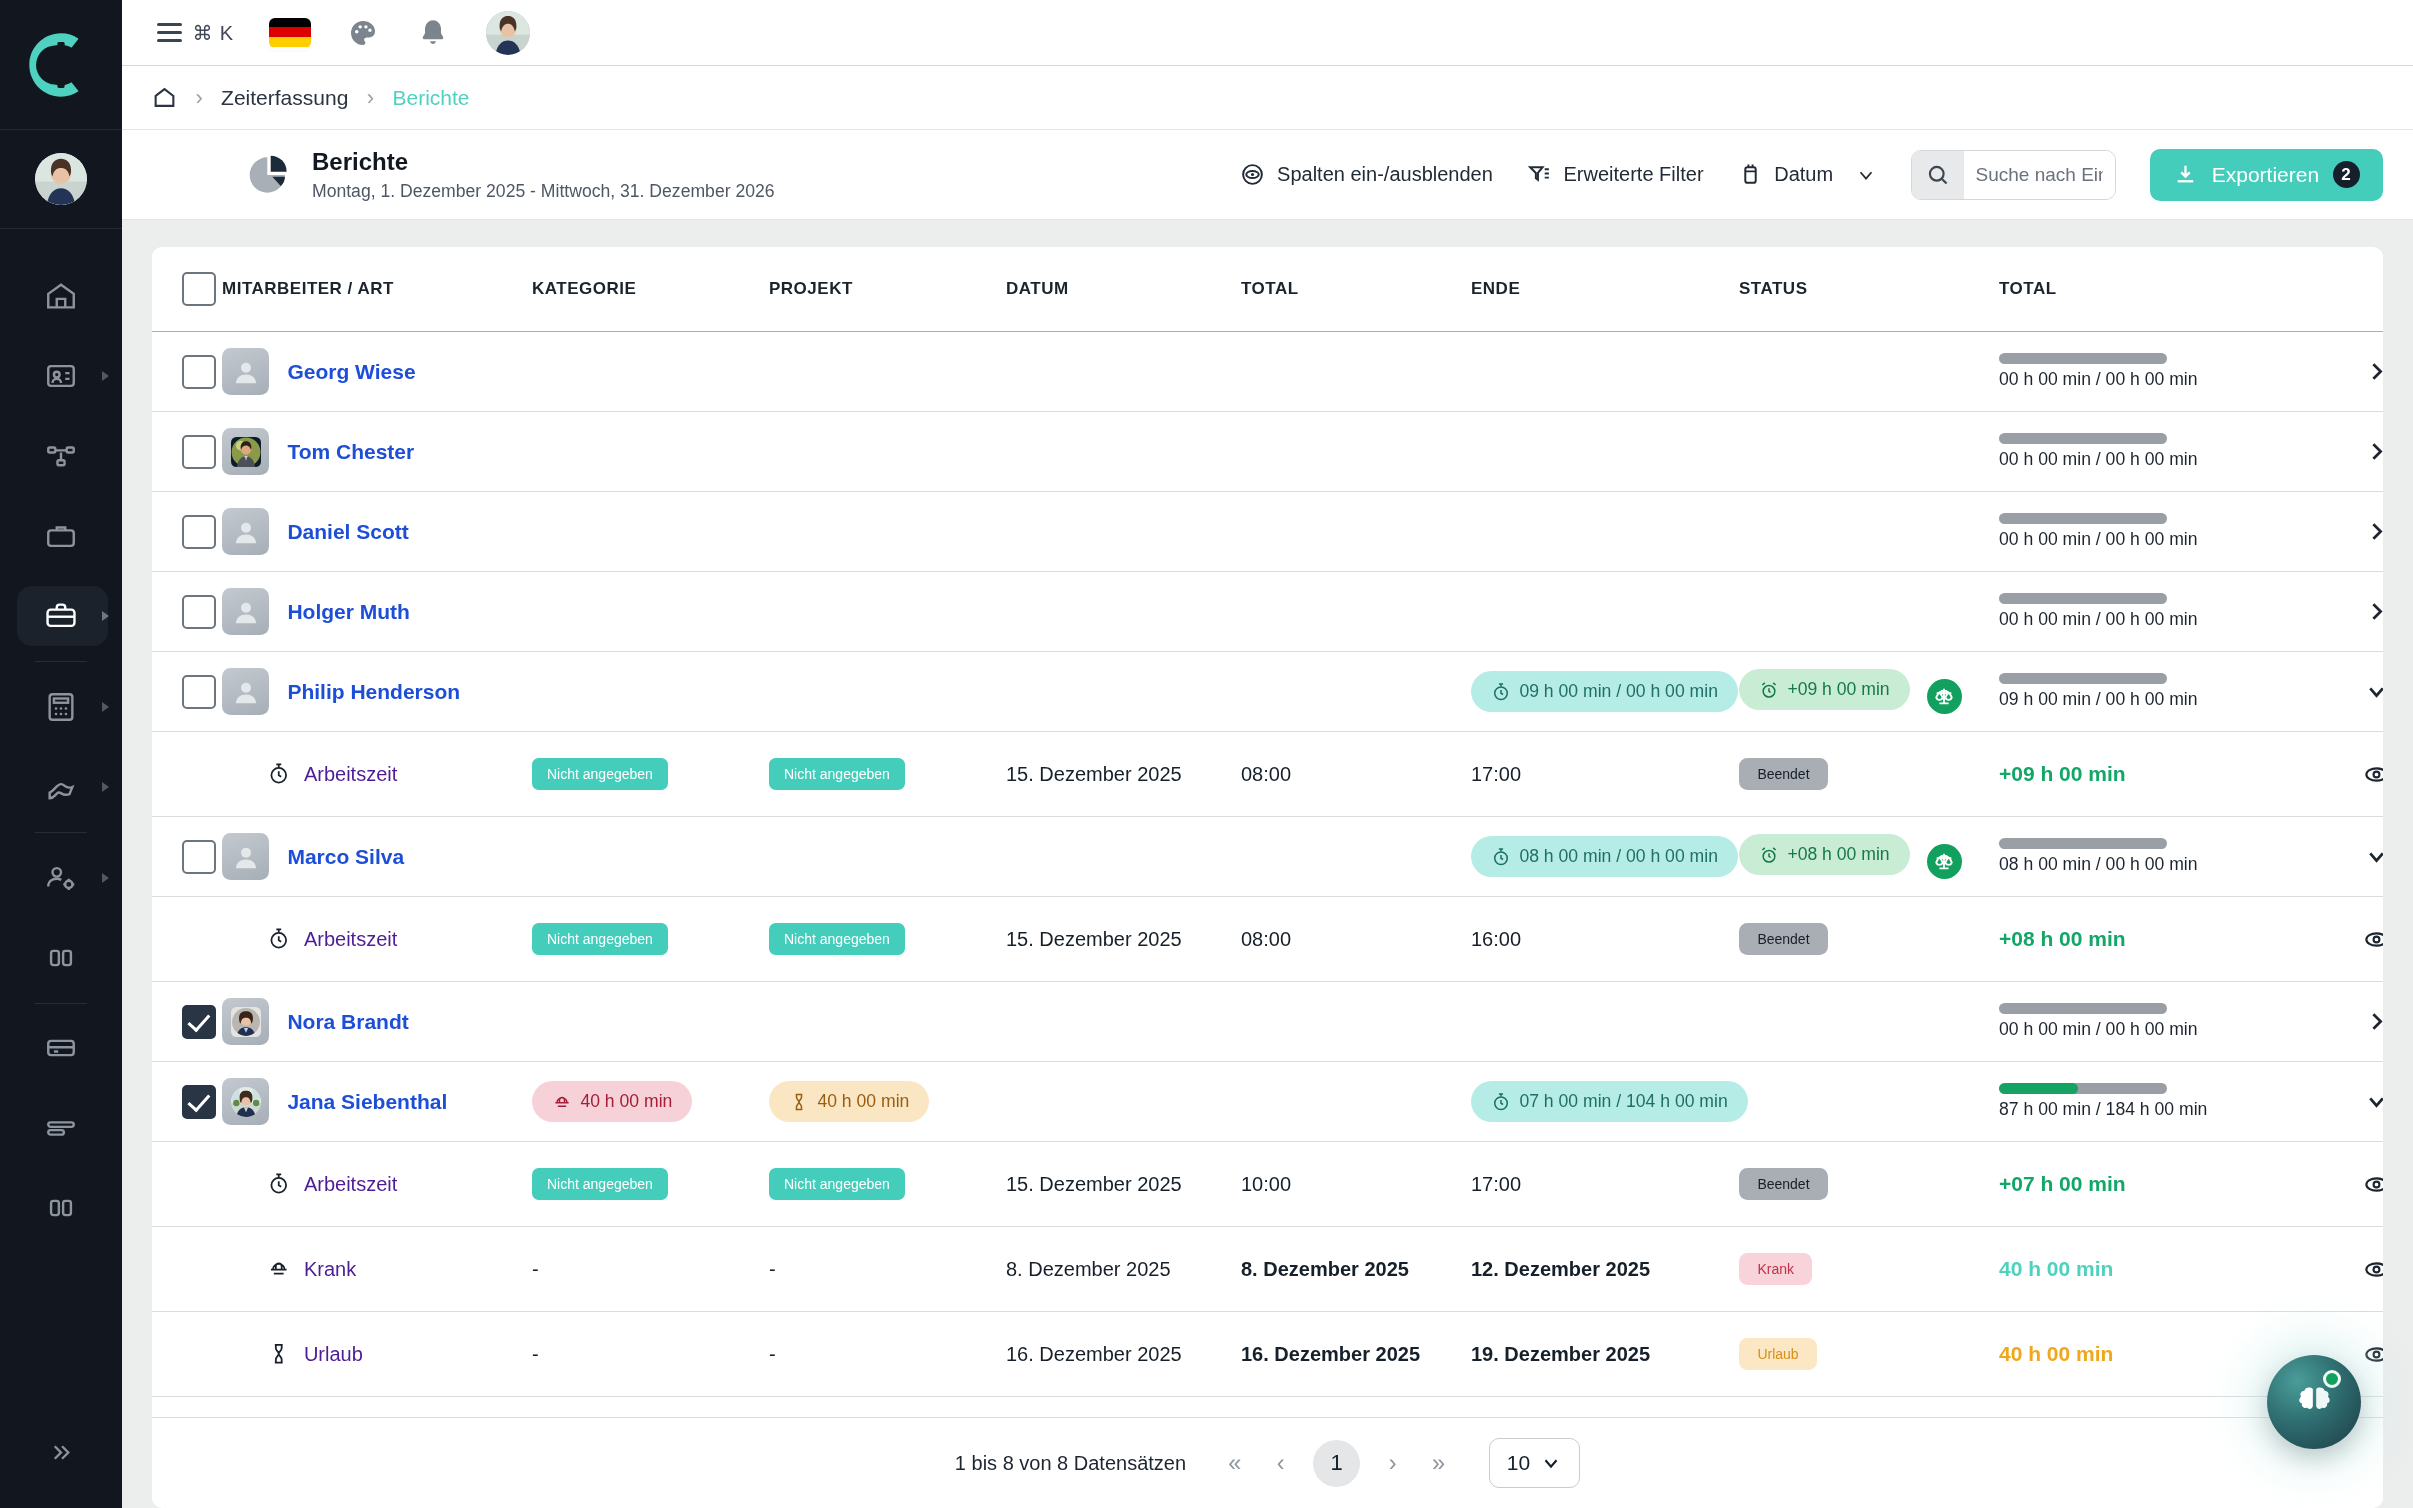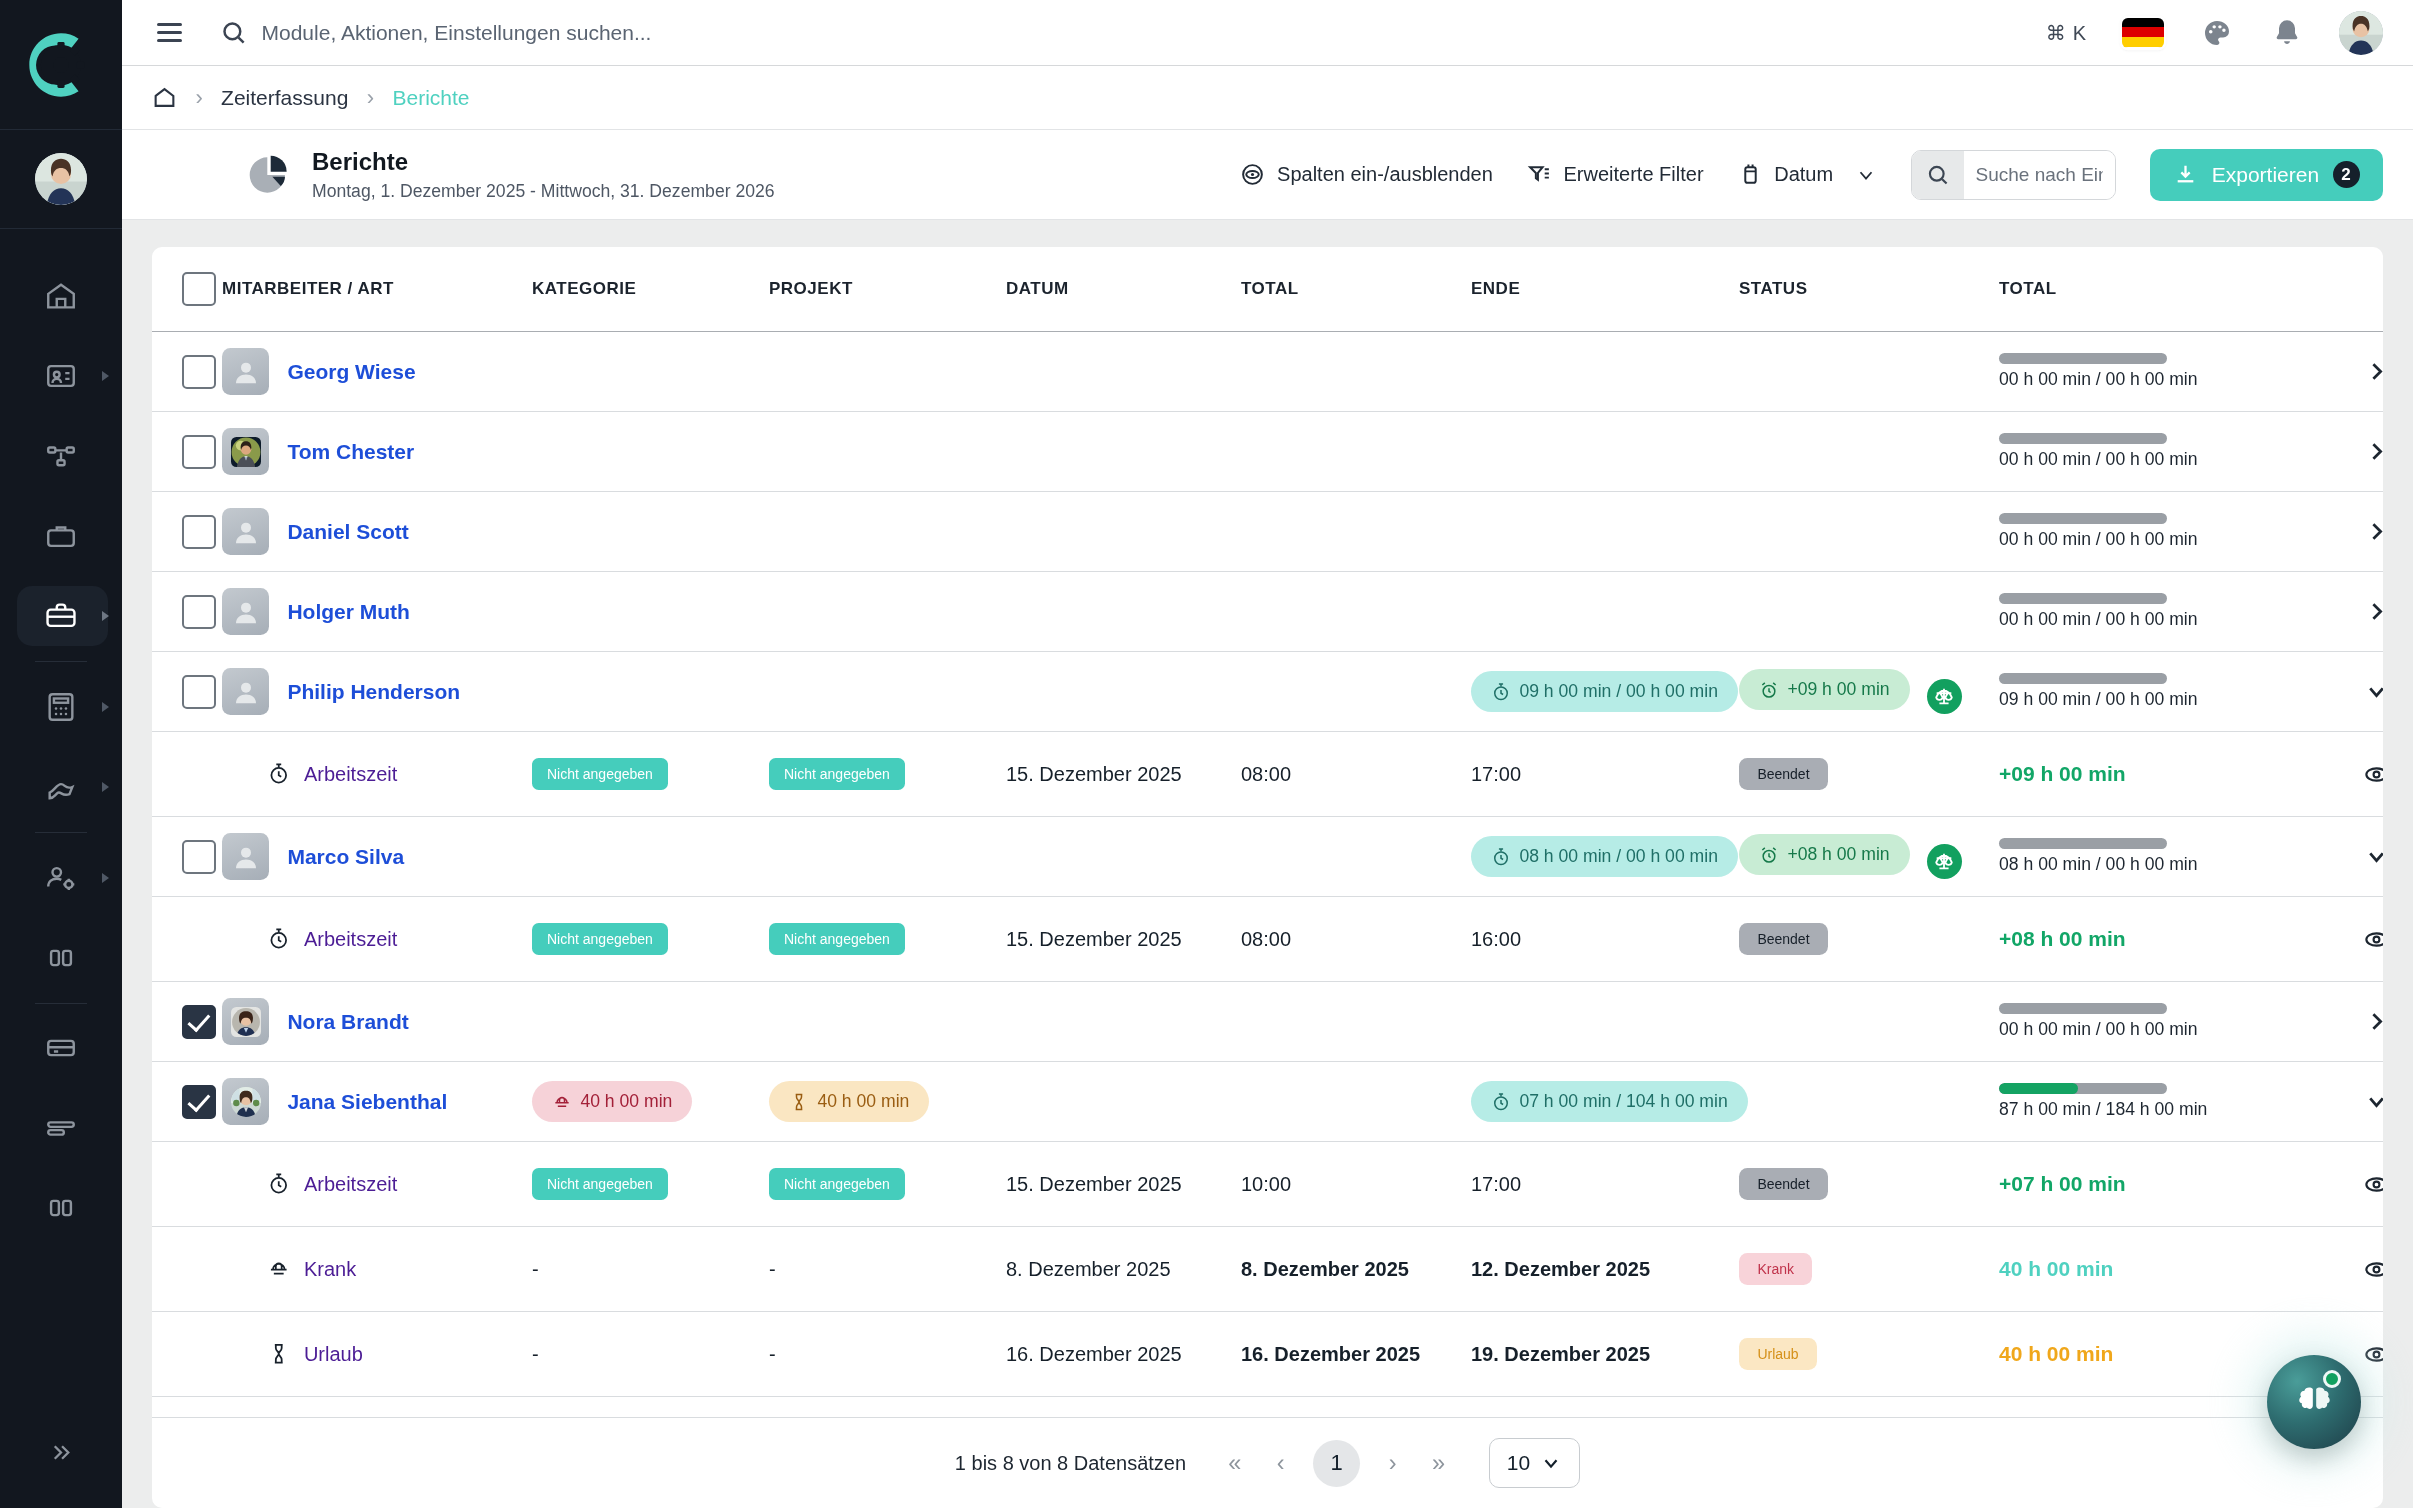--- a/index.html
+++ b/index.html
@@ -406,27 +406,20 @@
     </div>
   </aside>
 
   <div class="main">
 
     <header class="topbar">
       <div class="hamburger">
         <span></span>
           <span></span>
           <span></span>
-      </div>
-      <div class="search-wrap">
-        <svg class="search-ico" viewBox="0 0 24 24">
-            <circle cx="11" cy="11" r="7"></circle>
-            <path d="M16.5 16.5L21 21"></path>
-          </svg>
-        <input class="search-input" value="" placeholder="Module, Aktionen, Einstellungen suchen..." style="">
       </div>
       <div class="topbar-right">
         <span class="kbd-hint">⌘ K</span>
         <span class="flag">
             <i class="b"></i>
             <i class="r"></i>
             <i class="y"></i>
           </span>
         <span class="ic-btn">
           <svg viewBox="0 0 24 24">

